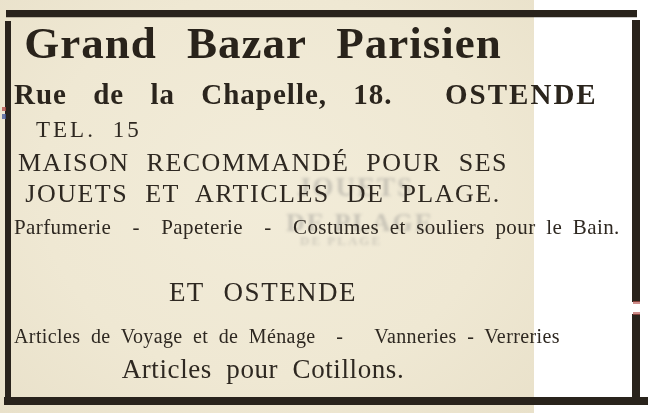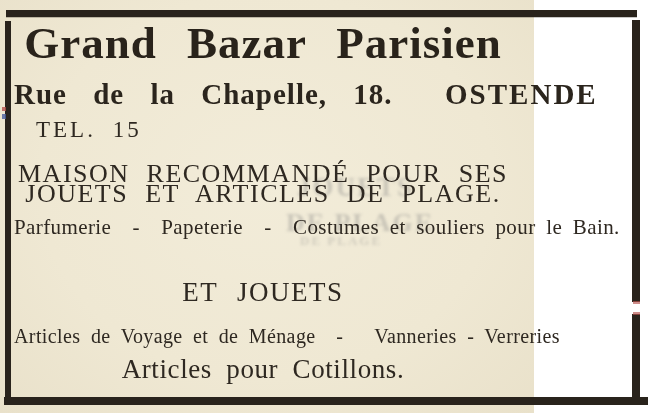--- a/index.html
+++ b/index.html
@@ -62,21 +62,21 @@
     left: 14px;
     right: 6px;
     top: 117px;
     display: flex;
     justify-content: space-between;
     align-items: baseline;
     font-size: 23px;
   }
   #tel   { padding-left: 22px; letter-spacing: 3px; word-spacing: 8px; }
   #delivery { padding-right: 18px; word-spacing: 10px; font-size: 24px; }
-  #headline-1 { top: 160px; font-size: 26px; letter-spacing: 1.5px; word-spacing: 9px; }
+  #headline-1 { top: 149px; font-size: 26px; letter-spacing: 1.5px; word-spacing: 9px; }
   #headline-2 { top: 180px; font-size: 26px; letter-spacing: 1.5px; word-spacing: 9px; }
   #products   { top: 216px; font-size: 21px; letter-spacing: .4px; word-spacing: 5px; }
   #souvenirs-1{ top: 245px; font-size: 27px; letter-spacing: 1.5px; word-spacing: 11px; }
   #souvenirs-2{ top: 278px; font-size: 27px; letter-spacing: 1.5px; word-spacing: 11px; }
   #articles   { top: 326px; font-size: 20px; letter-spacing: .4px; word-spacing: 5px; }
   #cotillons  { top: 355px; font-size: 27px; letter-spacing: .6px; word-spacing: 7px; }
 
   
   .wm {
     position: absolute;
@@ -119,18 +119,18 @@
 
   <div id="tel-row">
     <span id="tel">TEL. 15</span>
   </div>
 
   <div class="line" id="headline-1">MAISON RECOMMANDÉ POUR SES</div>
   <div class="line" id="headline-2">JOUETS ET ARTICLES DE PLAGE.</div>
 
   <div class="line" id="products">Parfumerie  -  Papeterie  -  Costumes et souliers pour le Bain.</div>
 
-  <div class="line" id="souvenirs-2">ET JOUETS</div>
+  <div class="line" id="souvenirs-2">ET OSTENDE</div>
 
   <div class="line" id="articles">Articles de Voyage et de Ménage  -   Vanneries - Verreries</div>
   <div class="line" id="cotillons">Articles pour Cotillons.</div>
 
 </div>
 
 </body></html>

